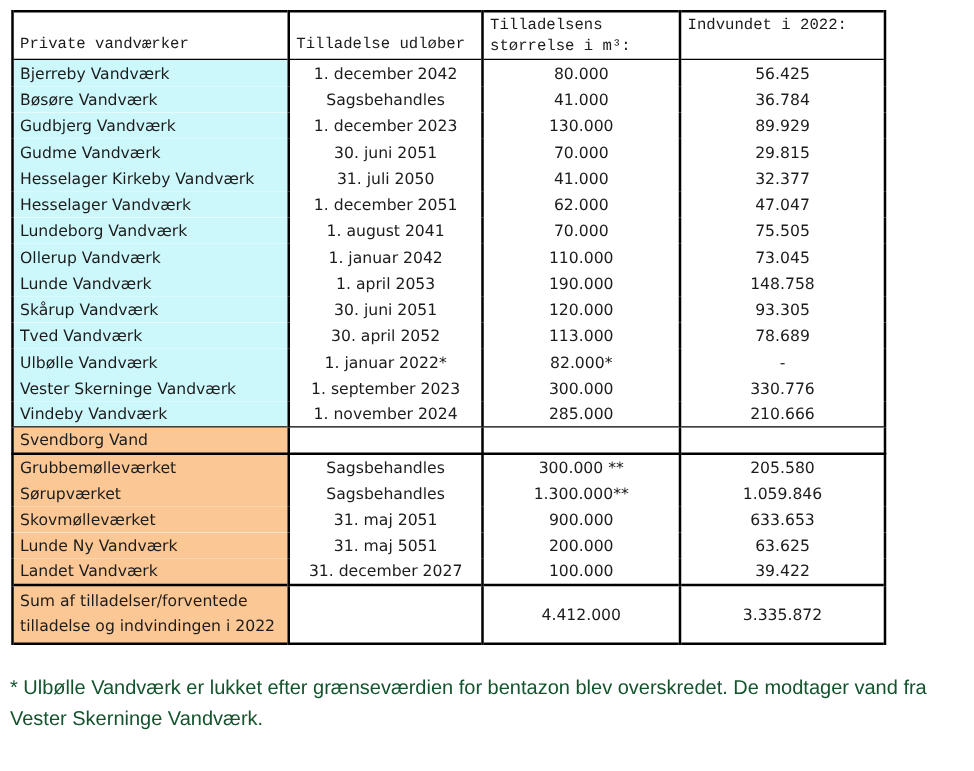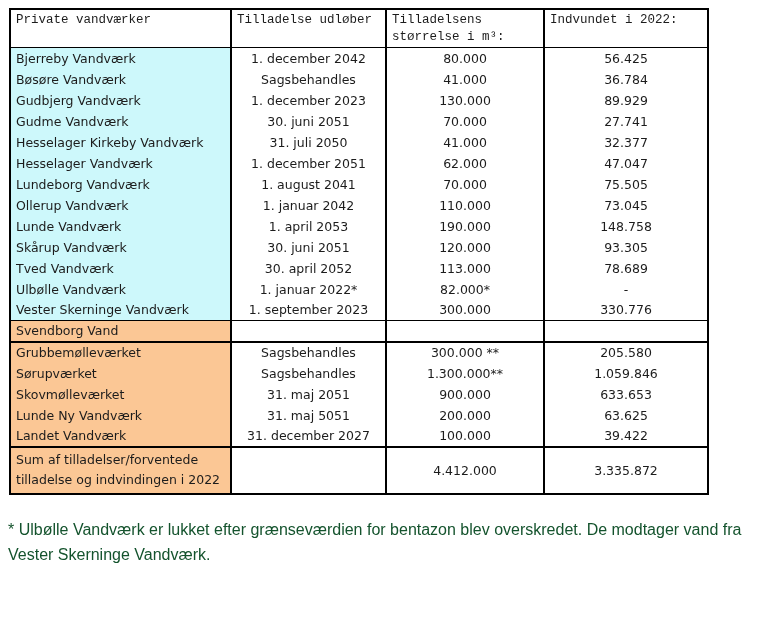--- a/index.html
+++ b/index.html
@@ -40,21 +40,21 @@
     line-height: 17px;
     overflow: hidden;
   }
   .water-table thead th {
     border-bottom: 1px solid var(--border);
     height: 36px;
     text-align: left;
     padding-left: 5px;
     font-family: Liberation Mono, monospace;
   }
-  .water-table thead th.vbottom { vertical-align: bottom; padding-bottom: 18px; }
+  .water-table thead th.vbottom { vertical-align: bottom; padding-bottom: 3px; }
   .water-table thead th.vtop { vertical-align: top; padding-top: 2px; }
   .water-table td.name-cell { text-align: left; padding-left: 5px; vertical-align: middle; }
   .water-table td.center { text-align: center; vertical-align: middle; }
   .water-table td.bg-private { background: var(--bg-private); }
   .water-table td.bg-svendborg { background: var(--bg-svendborg); }
   .water-table tr.section-row td {
     border-top: 1px solid var(--border);
     border-bottom: 2px solid var(--border);
   }
   .water-table tr.sum-row td { border-top: 2px solid var(--border); }
@@ -105,21 +105,21 @@
         <tr>
           <td class="name-cell bg-private">Gudbjerg Vandværk</td>
           <td class="center">1. december 2023</td>
           <td class="center">130.000</td>
           <td class="center">89.929</td>
         </tr>
         <tr>
           <td class="name-cell bg-private">Gudme Vandværk</td>
           <td class="center">30. juni 2051</td>
           <td class="center">70.000</td>
-          <td class="center">27.741</td>
+          <td class="center">29.815</td>
         </tr>
         <tr>
           <td class="name-cell bg-private">Hesselager Kirkeby Vandværk</td>
           <td class="center">31. juli 2050</td>
           <td class="center">41.000</td>
           <td class="center">32.377</td>
         </tr>
         <tr>
           <td class="name-cell bg-private">Hesselager Vandværk</td>
           <td class="center">1. december 2051</td>
@@ -160,20 +160,26 @@
           <td class="name-cell bg-private">Ulbølle Vandværk</td>
           <td class="center">1. januar 2022*</td>
           <td class="center">82.000*</td>
           <td class="center">-</td>
         </tr>
         <tr>
           <td class="name-cell bg-private">Vester Skerninge Vandværk</td>
           <td class="center">1. september 2023</td>
           <td class="center">300.000</td>
           <td class="center">330.776</td>
+        </tr>
+        <tr>
+          <td class="name-cell bg-private">Vindeby Vandværk</td>
+          <td class="center">1. november 2024</td>
+          <td class="center">285.000</td>
+          <td class="center">210.666</td>
         </tr>
       </tbody>
     <tbody>
       <tr class="section-row">
         <td class="name-cell bg-svendborg">Svendborg Vand</td>
         <td class="center"></td>
         <td class="center"></td>
         <td class="center"></td>
       </tr>
     </tbody>

